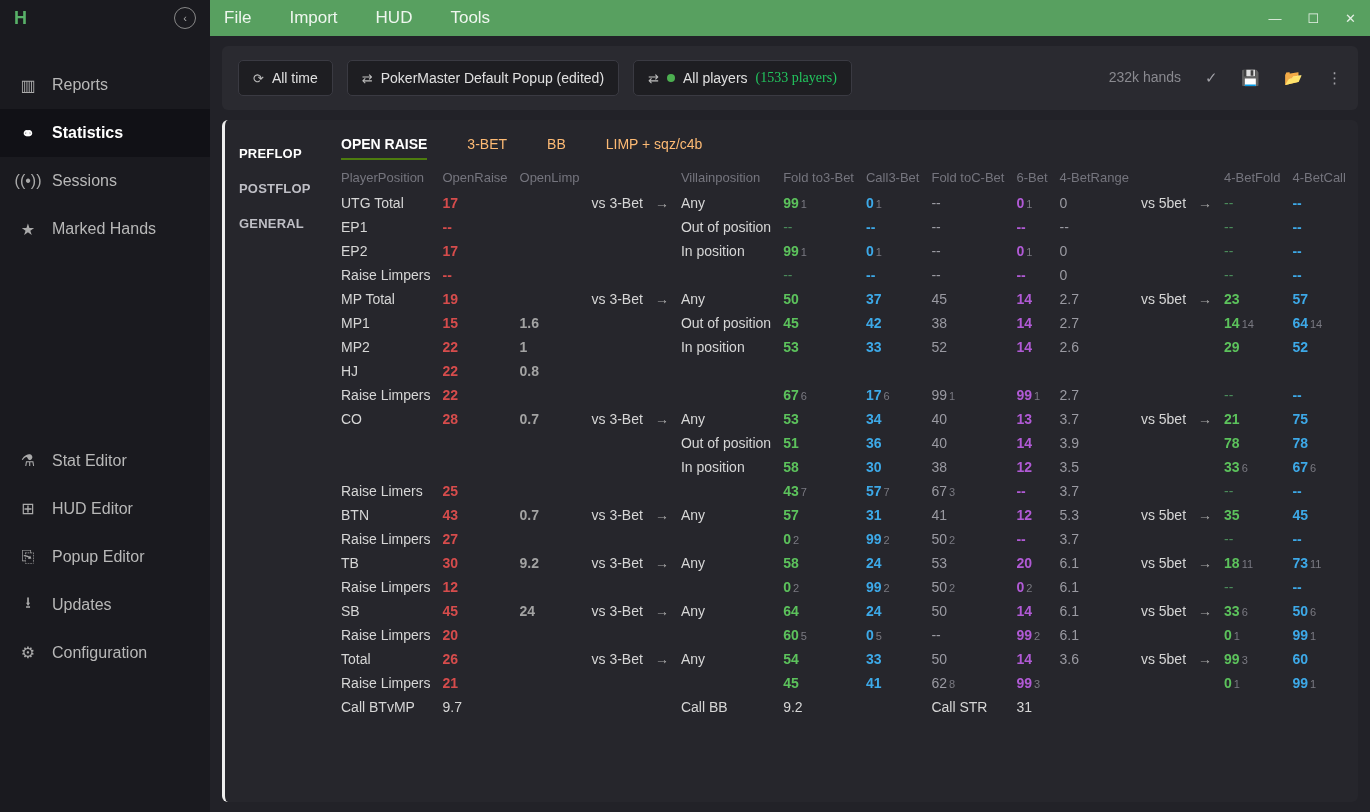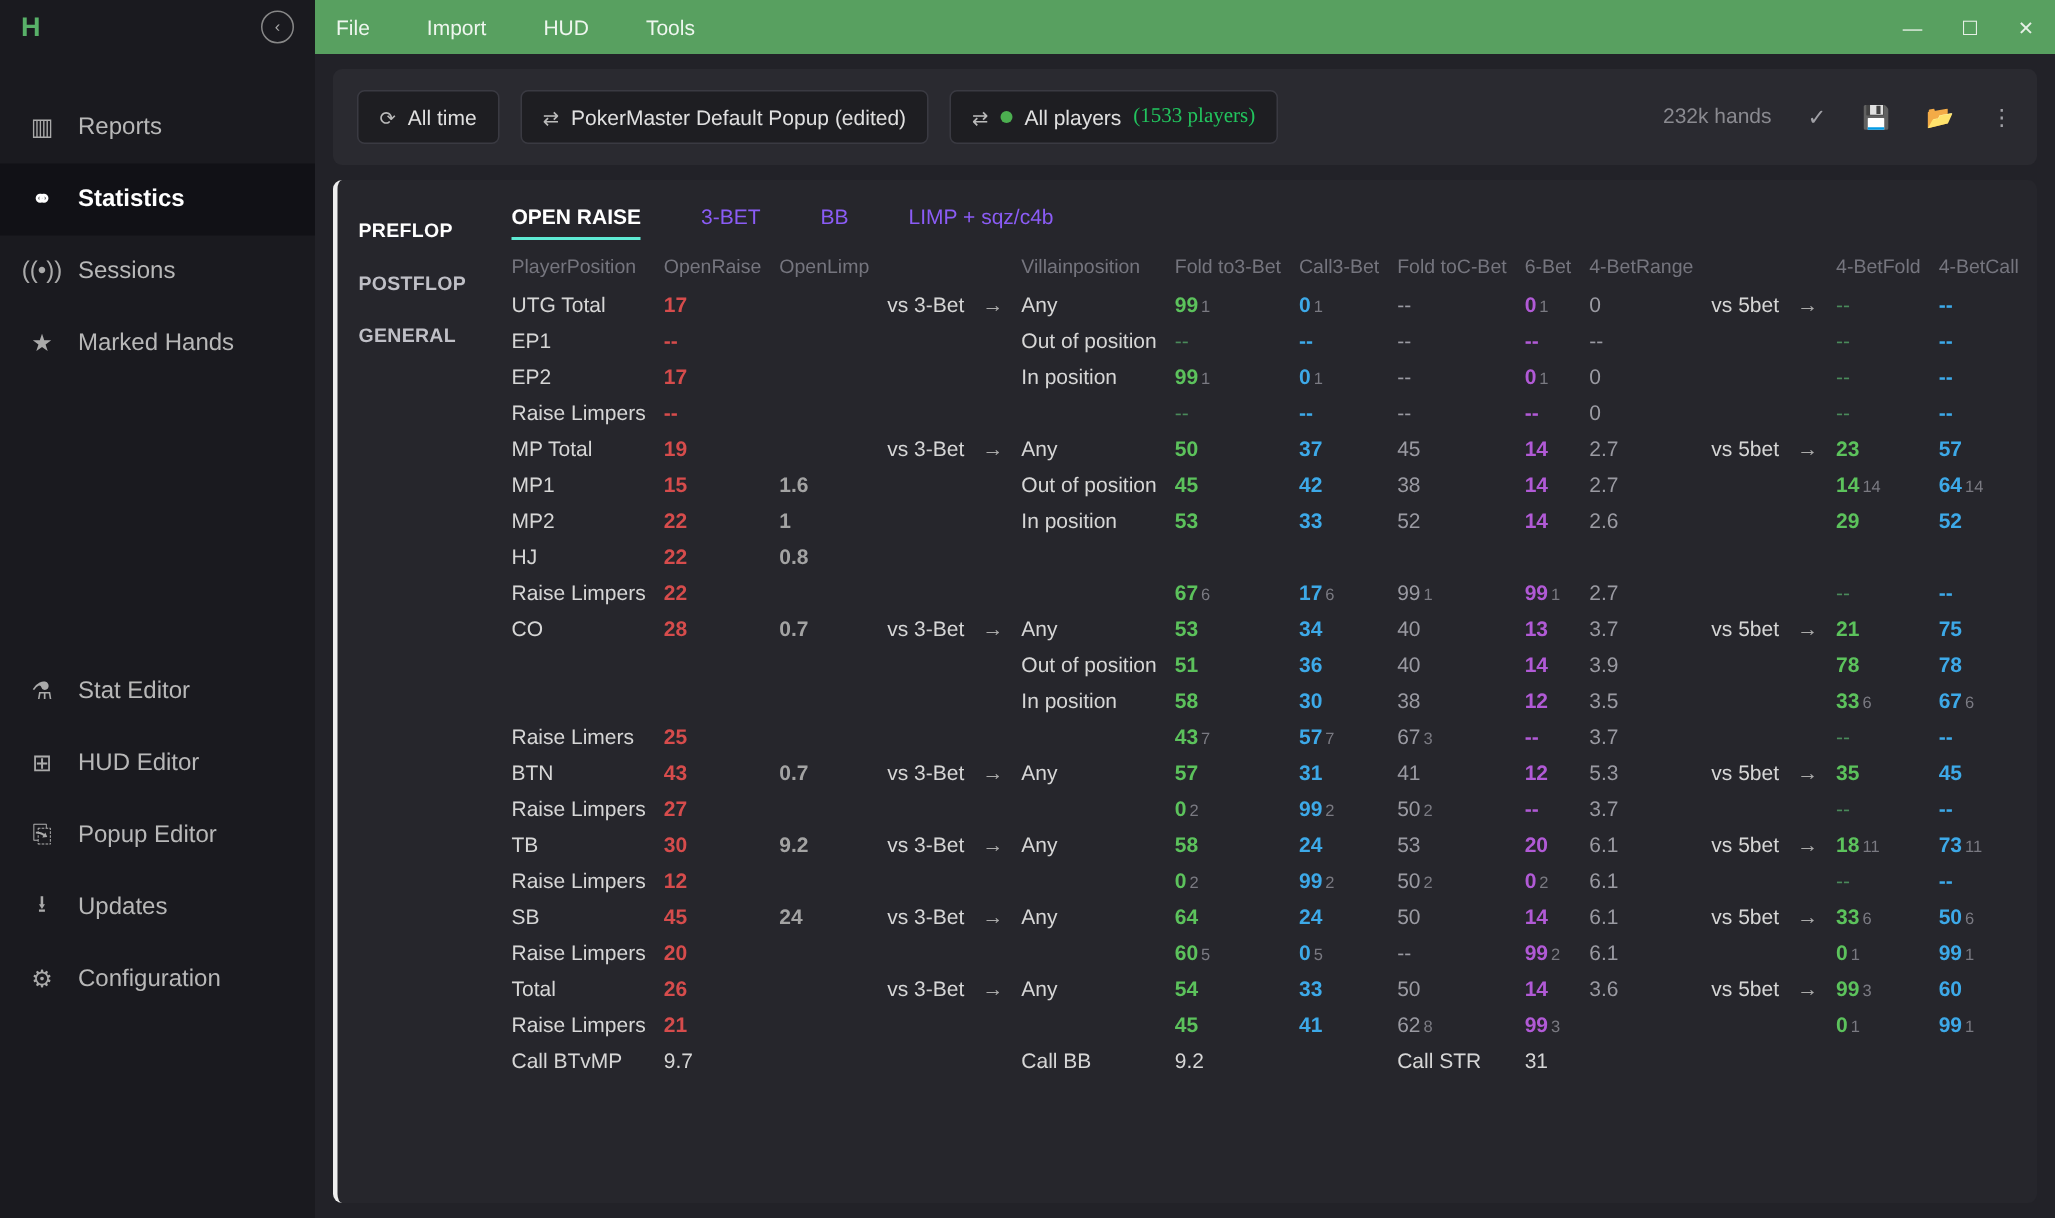--- a/index.html
+++ b/index.html
@@ -13,40 +13,40 @@
   .nav { margin-top: 25px; flex: 1; }
   .nav-item { display: flex; align-items: center; gap: 14px; padding: 14px 18px; color: #b8b8b8; font-size: 16px; cursor: pointer; }
   .nav-item.active { background: #111116; color: #fff; font-weight: 600; }
   .nav-item .ico { width: 20px; height: 20px; display: inline-flex; align-items: center; justify-content: center; color: #aaa; }
   .nav-item.active .ico { color: #fff; }
   .nav-bottom { margin-top: auto; }
   
   .main { flex: 1; display: flex; flex-direction: column; }
   .menubar { height: 36px; background: #58a060; display: flex; align-items: center; padding: 0 14px; color: #eef6ee; }
   .menubar .menu { display: flex; gap: 38px; flex: 1; }
-  .menubar .menu span { cursor: pointer; font-size: 14px; }
+  .menubar .menu span { cursor: pointer; font-size: 17px; }
   .menubar .win-ctl { display: flex; gap: 26px; color: #e6f0e6; font-size: 13px; }
   .workspace { flex: 1; background: #222228; padding: 10px 12px; display: flex; flex-direction: column; }
   .toolbar { background: #2a2a30; border-radius: 6px; padding: 14px 16px; display: flex; align-items: center; gap: 14px; }
   .pill { background: #1e1e22; border: 1px solid #3a3a42; border-radius: 5px; padding: 9px 14px; display: flex; align-items: center; gap: 8px; color: #e0e0e0; font-size: 14px; cursor: pointer; }
   .pill .ico { font-size: 13px; color: #bbb; }
   .dot-green { width: 8px; height: 8px; border-radius: 50%; background: #4caf50; display: inline-block; }
   .muted { color: #22c55e; font-family: Liberation Serif, serif; }
   .tool-right { margin-left: auto; display: flex; align-items: flex-start; gap: 24px; color: #8a8a90; }
   .tool-right .tico { cursor: pointer; color: #a0a0a6; font-size: 15px; }
   .check { color: #4caf50; }
   
   .content { flex: 1; background: #26262c; margin-top: 10px; border-radius: 6px; display: flex; overflow: hidden; border-left: 3px solid #eee; }
   .subnav { width: 110px; padding: 16px 0; }
   .subnav div { padding: 10px 14px; font-size: 13px; color: #bfbfc6; cursor: pointer; font-weight: 700; letter-spacing: .2px; }
   .subnav div.active { color: #fff; }
   .stat-panel { flex: 1; padding: 6px 6px 6px 0; overflow: auto; }
   .stat-tabs { display: flex; gap: 40px; padding: 10px 0 0 6px; font-size: 14px; }
-  .stat-tabs span { color: #8b5cf6; cursor: pointer; padding-bottom: 6px; }
-  .stat-tabs span.active { color: #fff; border-bottom: 2px solid #5eead4; font-weight: 600; }
+  .stat-tabs span { color: #fdba74; cursor: pointer; padding-bottom: 6px; }
+  .stat-tabs span.active { color: #fff; border-bottom: 2px solid #4d7c0f; font-weight: 600; }
   table.stats { width: 100%; border-collapse: collapse; font-size: 14px; }
   table.stats td, table.stats th { padding: 4px 6px; text-align: left; white-space: nowrap; }
   table.stats th { color: #75757e; font-weight: 400; font-size: 13px; padding-top: 10px; padding-bottom: 6px; }
   .pos-label { color: #d6d6d6; }
   .v-red   { color: #d64c4c; font-weight: 600; }
   .v-yellow{ color: #a3a3a3; font-weight: 600; }
   .v-green { color: #5cc25c; font-weight: 600; }
   .v-blue  { color: #3da9e8; font-weight: 600; }
   .v-purple{ color: #b15ad6; font-weight: 600; }
   .v-grey  { color: #9a9aa2; }

